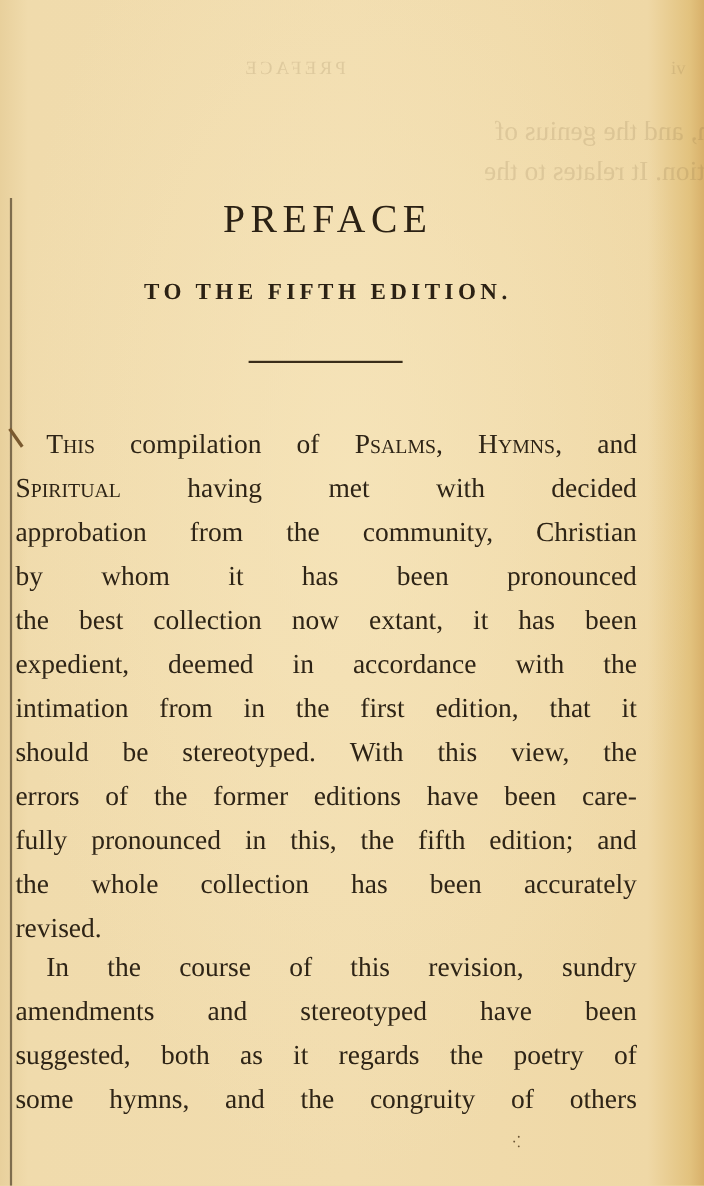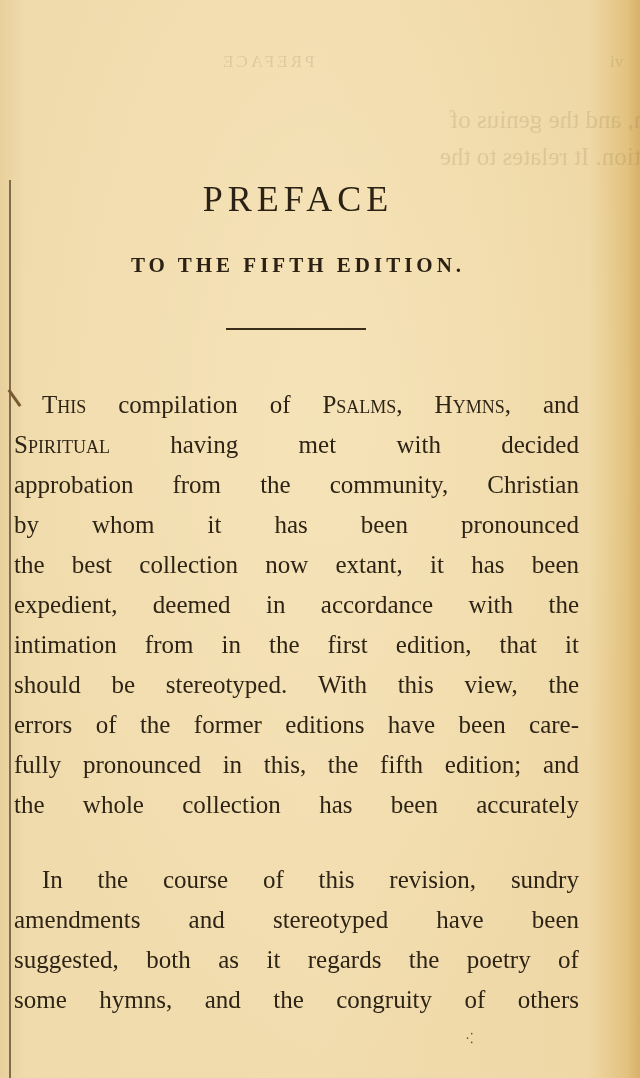--- a/index.html
+++ b/index.html
@@ -164,20 +164,23 @@
         <span>and</span>
       </div>
       <div class="line">
         <span>the</span>
         <span>whole</span>
         <span>collection</span>
         <span>has</span>
         <span>been</span>
         <span>accurately</span>
       </div>
+      <div class="line last" style="gap: 8px;">
+        <span>revised.</span>
+      </div>
     </div>
   <div class="para" id="para1" style="top:860px;">
       <div class="line" style="padding-left: 28px;">
         <span>In</span>
         <span>the</span>
         <span>course</span>
         <span>of</span>
         <span>this</span>
         <span>revision,</span>
         <span>sundry</span>

